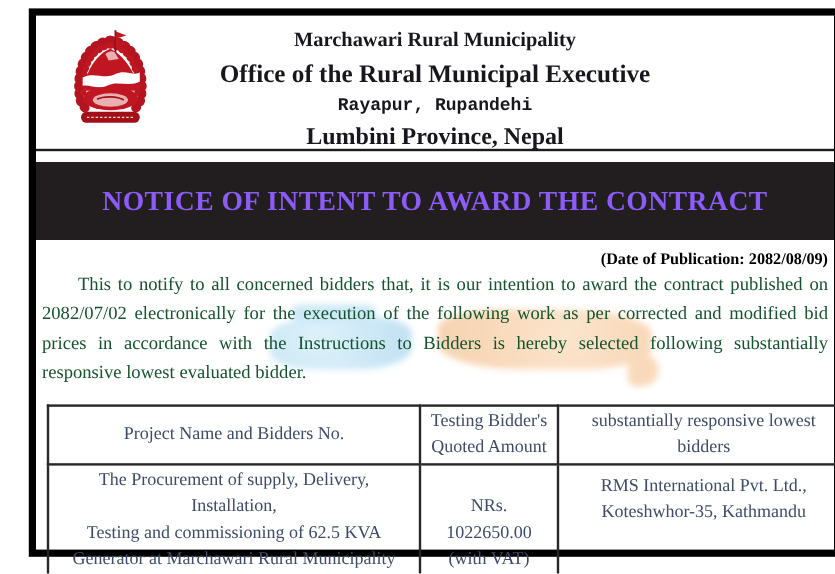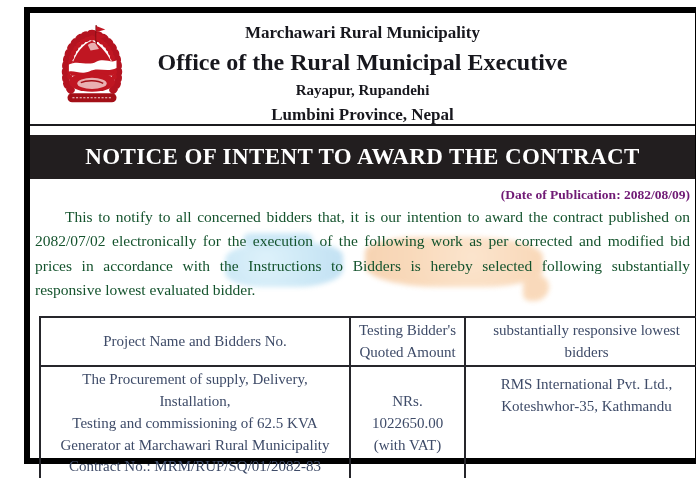--- a/index.html
+++ b/index.html
@@ -12,33 +12,33 @@
     border:6px solid #000000; background:#fff; box-sizing:border-box;
   }
   
   .header {
     position:relative; height:113px; border-bottom:2px solid #1b1b1e;
     text-align:center; box-sizing:border-box; padding-top:8px;
   }
   .logo-wrap { position:absolute; left:27px; top:8px; width:70px; height:94px; }
   .logo-wrap svg { width:100%; height:100%; }
   .h-org   { font-size:17px; font-weight:bold; color:#17171d; margin:2px 0 0; }
-  .h-office{ font-size:24px; font-weight:bold; color:#17171d; margin:6px 0 0; }
-  .h-addr1 { font-size:15px; font-weight:bold; color:#17171d; margin:6px 0 0; }
-  .h-addr2 { font-size:17px; font-weight:bold; color:#17171d; margin:6px 0 0; }
+  .h-office{ font-size:21px; font-weight:bold; color:#17171d; margin:6px 0 0; }
+  .h-addr1 { font-size:15px; font-weight:bold; color:#17171d; margin:6px 0 0;font-family:Liberation Mono, monospace; }
+  .h-addr2 { font-size:20px; font-weight:bold; color:#17171d; margin:6px 0 0; }
   
   .banner {
-    margin-top:9px; height:44px; background:#221e1f; color:#ffffff;
+    margin-top:9px; height:65px; background:#221e1f; color:#8b5cf6;
     display:flex; align-items:center; justify-content:center;
     font-weight:bold; font-size:23px; letter-spacing:0.4px;
   }
   
   .content { position:relative; padding:5px 5px 0 5px; }
   .pub-date {
-    text-align:right; font-weight:bold; font-size:13.5px; color:#701a75;
+    text-align:right; font-weight:bold; font-size:13.5px; color:#000000;
     margin:3px 0 2px 0;
   }
   .para {
     font-size:15.5px; line-height:1.58; color:#14532d;
     text-align:justify; text-indent:30px; margin:0; position:relative; z-index:2;
   }
   
   .watermark { position:absolute; left:185px; top:48px; width:350px; height:72px;
     z-index:1; opacity:0.38; filter:blur(2.5px); pointer-events:none; }
   .wm-blue {

